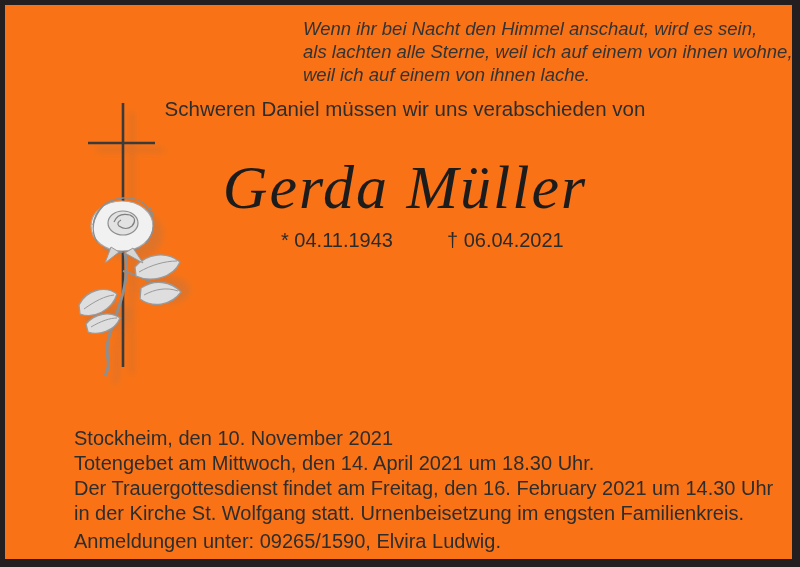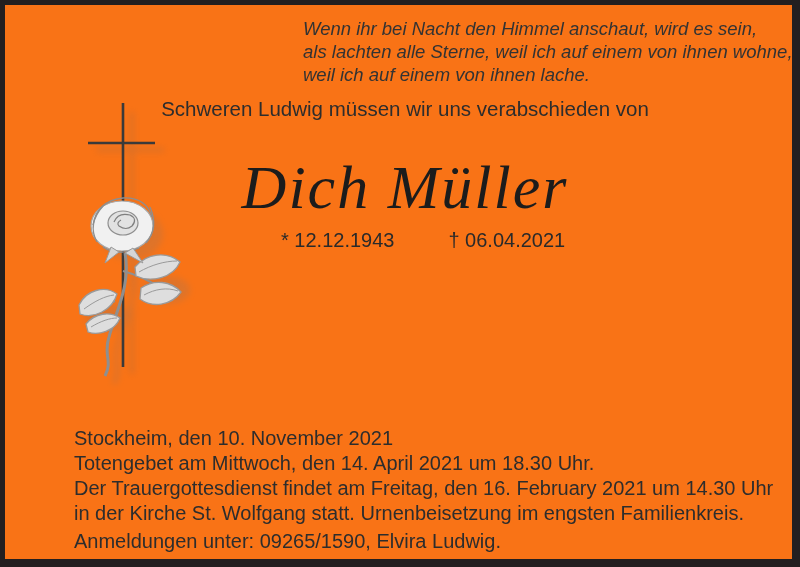--- a/index.html
+++ b/index.html
@@ -147,27 +147,27 @@
     </g>
   </svg>
 
   <div class="verse">
     <div>Wenn ihr bei Nacht den Himmel anschaut, wird es sein,</div>
     <div>als lachten alle Sterne, weil ich auf einem von ihnen wohne,</div>
     <div>weil ich auf einem von ihnen lache.</div>
   </div>
 
   <div class="intro">
-    <div>Schweren Ludwig müssen wir uns verabschieden von</div>
+    <div>Schweren Daniel müssen wir uns verabschieden von</div>
   </div>
 
-  <div class="deceased-name">Dich Müller</div>
+  <div class="deceased-name">Gerda Müller</div>
 
   <div class="dates">
-    <span class="birth">* 12.12.1943</span><span class="death">† 06.04.2021</span>
+    <span class="birth">* 04.11.1943</span><span class="death">† 06.04.2021</span>
   </div>
 
 
   <div class="details">
     <div>Stockheim, den 10. November 2021</div>
     <div>Totengebet am Mittwoch, den 14. April 2021 um 18.30 Uhr.</div>
     <div>Der Trauergottesdienst findet am Freitag, den 16. February 2021 um 14.30 Uhr</div>
     <div>in der Kirche St. Wolfgang statt. Urnenbeisetzung im engsten Familienkreis.</div>
     <div class="registration">Anmeldungen unter: 09265/1590, Elvira Ludwig.</div>
   </div>

